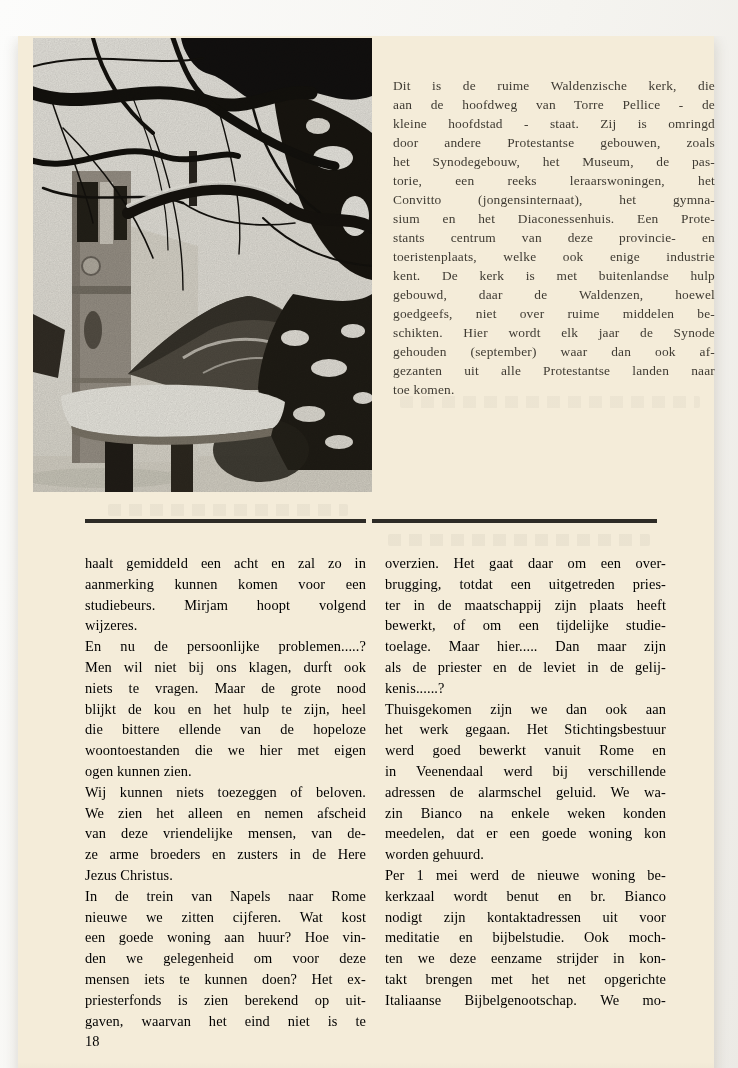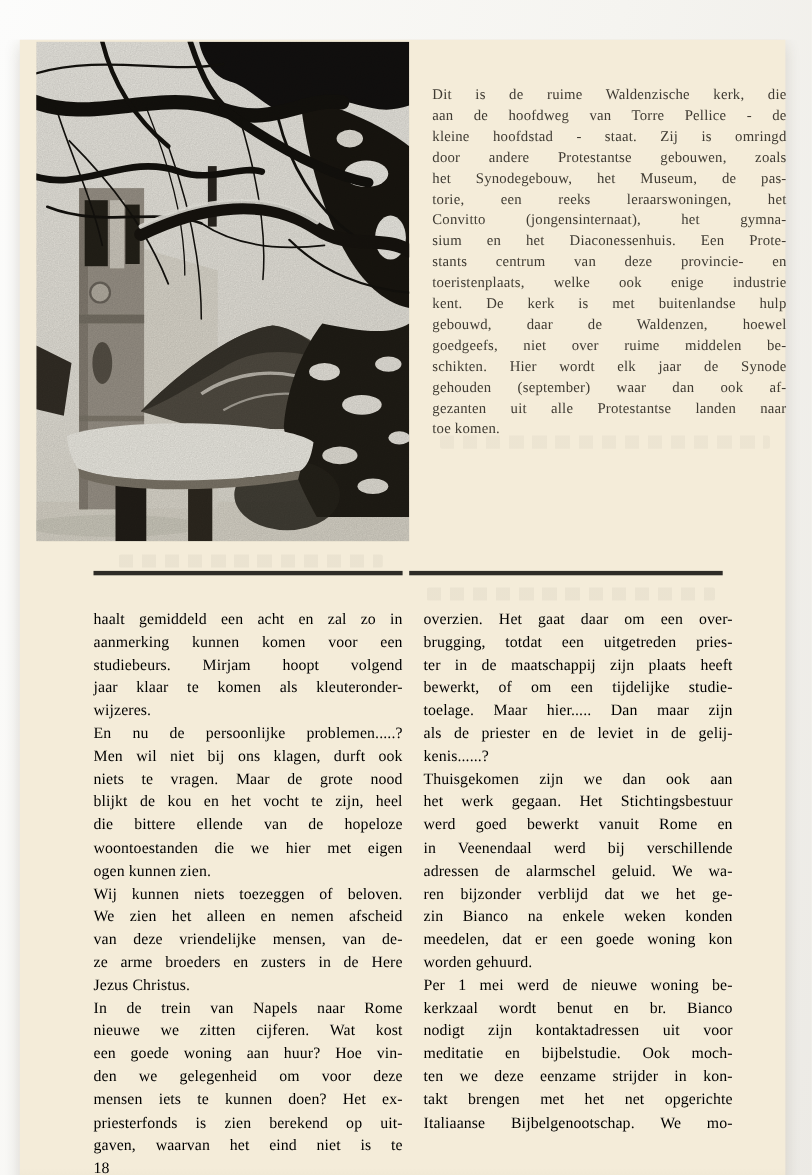--- a/index.html
+++ b/index.html
@@ -174,26 +174,25 @@
     <div class="bleed b3"></div>
 
     <div class="rule seg-left"></div>
     <div class="rule seg-right"></div>
 
     <div class="cols">
       <div class="col">
           <div class="line">haalt gemiddeld een acht en zal zo in</div>
           <div class="line">aanmerking kunnen komen voor een</div>
           <div class="line">studiebeurs. Mirjam hoopt volgend</div>
-          <div class="line">jaar klaar te komen als kleuteronder-</div>
           <div class="line nj">wijzeres.</div>
           <div class="line">En nu de persoonlijke problemen.....?</div>
           <div class="line">Men wil niet bij ons klagen, durft ook</div>
           <div class="line">niets te vragen. Maar de grote nood</div>
-          <div class="line">blijkt de kou en het vocht te zijn, heel</div>
+          <div class="line">blijkt de kou en het hulp te zijn, heel</div>
           <div class="line">die bittere ellende van de hopeloze</div>
           <div class="line">woontoestanden die we hier met eigen</div>
           <div class="line nj">ogen kunnen zien.</div>
           <div class="line">Wij kunnen niets toezeggen of beloven.</div>
           <div class="line">We zien het alleen en nemen afscheid</div>
           <div class="line">van deze vriendelijke mensen, van de-</div>
           <div class="line">ze arme broeders en zusters in de Here</div>
           <div class="line nj">Jezus Christus.</div>
           <div class="line">In de trein van Napels naar Rome</div>
           <div class="line">nieuwe we zitten cijferen. Wat kost</div>
@@ -210,21 +209,20 @@
           <div class="line">ter in de maatschappij zijn plaats heeft</div>
           <div class="line">bewerkt, of om een tijdelijke studie-</div>
           <div class="line">toelage. Maar hier..... Dan maar zijn</div>
           <div class="line">als de priester en de leviet in de gelij-</div>
           <div class="line nj">kenis......?</div>
           <div class="line">Thuisgekomen zijn we dan ook aan</div>
           <div class="line">het werk gegaan. Het Stichtingsbestuur</div>
           <div class="line">werd goed bewerkt vanuit Rome en</div>
           <div class="line">in Veenendaal werd bij verschillende</div>
           <div class="line">adressen de alarmschel geluid. We wa-</div>
-          <div class="line">ren bijzonder verblijd dat we het ge-</div>
           <div class="line">zin Bianco na enkele weken konden</div>
           <div class="line">meedelen, dat er een goede woning kon</div>
           <div class="line nj">worden gehuurd.</div>
           <div class="line">Per 1 mei werd de nieuwe woning be-</div>
           <div class="line">kerkzaal wordt benut en br. Bianco</div>
           <div class="line">nodigt zijn kontaktadressen uit voor</div>
           <div class="line">meditatie en bijbelstudie. Ook moch-</div>
           <div class="line">ten we deze eenzame strijder in kon-</div>
           <div class="line">takt brengen met het net opgerichte</div>
           <div class="line">Italiaanse Bijbelgenootschap. We mo-</div>

